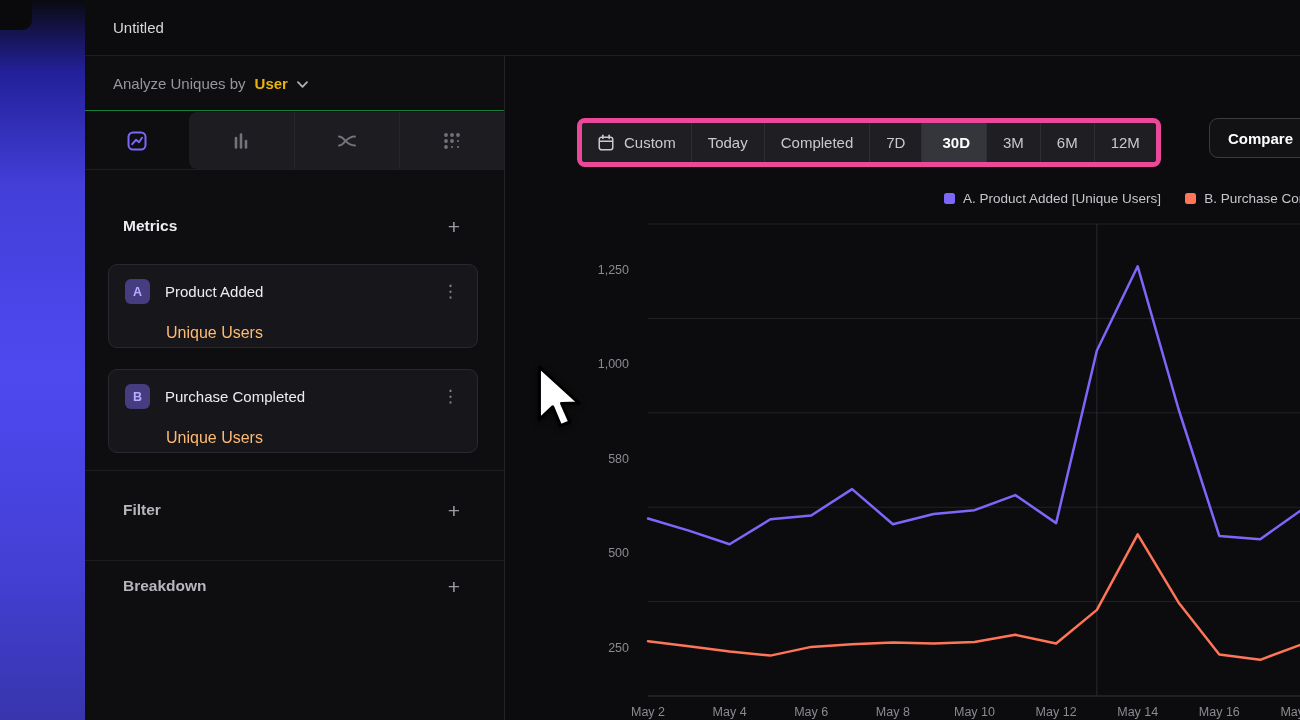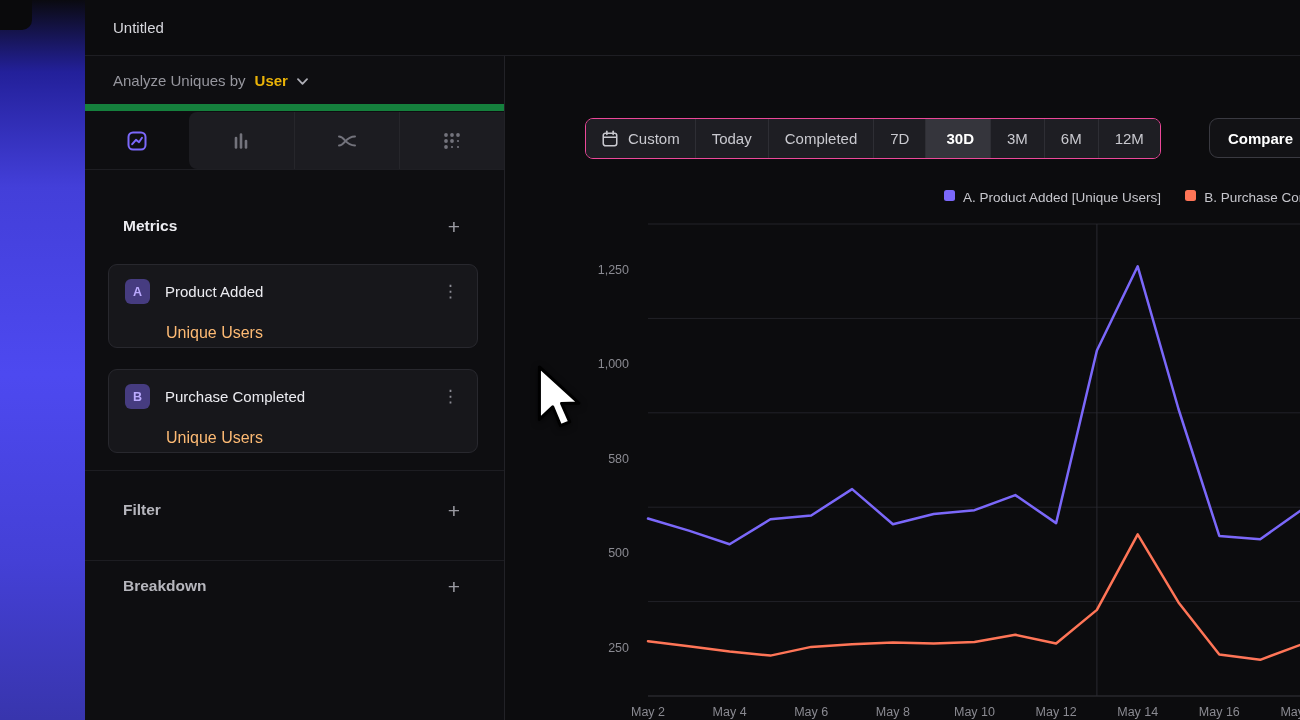--- a/index.html
+++ b/index.html
@@ -14,21 +14,21 @@
   .strip-notch { position:absolute; left:0; top:0; width:32px; height:30px; background:#0a0a0c; border-radius:0 0 10px 0; }
 
   
   .topbar { position:absolute; left:85px; top:0; width:1215px; height:56px; display:flex; align-items:center;
     padding-left:28px; border-bottom:1px solid #1e1e23; background:#0c0c0e; }
   .title { color:#d8d8dd; font-size:15px; }
 
   
   .sidebar { position:absolute; left:85px; top:56px; width:420px; height:664px; background:#0e0e11; border-right:1px solid #222227; }
   .analyze-row { position:absolute; top:0; left:0; right:0; height:55px; display:flex; align-items:center; gap:9px;
-    padding:0 28px; border-bottom:7px solid #15803d; }
+    padding:0 28px; border-bottom:1px solid #15803d; }
   .an-prefix { color:#96969e; font-size:15px; }
   .an-value { color:#eab308; font-size:15px; font-weight:700; cursor:pointer; }
   .chev { color:#aeaeb6; margin-top:2px; }
 
   .tabs-row { position:absolute; top:56px; left:0; right:0; height:58px; display:flex; border-bottom:1px solid #1e1e23; }
   .tab { flex:1; display:flex; align-items:center; justify-content:center; color:#73737c; background:#1c1c21;
     border-left:1px solid #26262b; cursor:pointer; }
   .tab.active { background:transparent; border-left:none; color:#7b68fa; }
   .tab:nth-child(2) { border-left:none; border-radius:8px 0 0 8px; }
 
@@ -46,32 +46,32 @@
   .metric-card { background:#17171b; border:1px solid #28282e; border-radius:9px; height:84px; padding:14px 14px 0 16px; cursor:pointer; }
   .metric-top { display:flex; align-items:center; gap:15px; }
   .metric-badge { width:25px; height:25px; border-radius:6px; background:#463c80; color:#bcabff; font-size:12.5px; font-weight:700;
     display:flex; align-items:center; justify-content:center; flex:none; }
   .metric-name { color:#ececf1; font-size:15px; font-weight:500; flex:1; }
   .kebab { color:#8a8a93; font-size:17px; line-height:1; padding:0 4px; cursor:pointer; }
   .metric-sub { margin:20px 0 0 41px; color:#fdba74; font-size:16px; }
 
   
   .main { position:absolute; left:506px; top:56px; width:794px; height:664px; }
-  .range-group { position:absolute; left:79px; top:62px; display:flex; border:1px solid #ec4899; border-radius:8px;
+  .range-group { position:absolute; left:71px; top:62px; display:flex; border:5px solid #ec4899; border-radius:8px;
     overflow:hidden; background:#1e1e23; }
   .range-btn { display:flex; align-items:center; gap:9px; height:39px; padding:0 16px; background:#1e1e23; color:#c9c9cf;
     font-size:15px; border:none; border-left:1px solid #2e2e34; font-family:inherit; cursor:pointer; }
   .range-btn:first-child { border-left:none; padding:0 15px; }
   .range-btn.selected { background:#35353c; color:#fff; font-weight:600;padding-left:20px; }
   .cal { display:block; }
   .compare-btn { position:absolute; left:703px; top:62px; height:40px; width:122px; border:1px solid #3a3a41; border-radius:9px;
     background:#121215; color:#fff; font-size:15px; font-weight:600; font-family:inherit; text-align:left; padding:0 0 0 18px; cursor:pointer; }
 
   .legend { position:absolute; left:438px; top:134px; display:flex; gap:24px; white-space:nowrap; }
-  .legend-item { display:flex; gap:8px; height:16px; cursor:pointer; }
+  .legend-item { display:flex; align-items:center; gap:8px; height:16px; cursor:pointer; }
   .swatch { width:11px; height:11px; border-radius:2.5px; flex:none; }
   .legend-label { color:#c6c6cc; font-size:13.5px; }
 
   #chart-svg { position:absolute; left:142px; top:150px; overflow:visible; }
   .ylabel { position:absolute; left:0; width:123px; text-align:right; color:#8a8a91; font-size:12.5px; height:16px; line-height:16px;margin-top:46px; }
   .xlabel { position:absolute; top:649px; width:60px; text-align:center; color:#8a8a91; font-size:12.5px; }
 
   .cursor { position:absolute; left:536px; top:364px; filter:drop-shadow(0 2px 3px rgba(0,0,0,.55)); }
 </style>
 </head>

